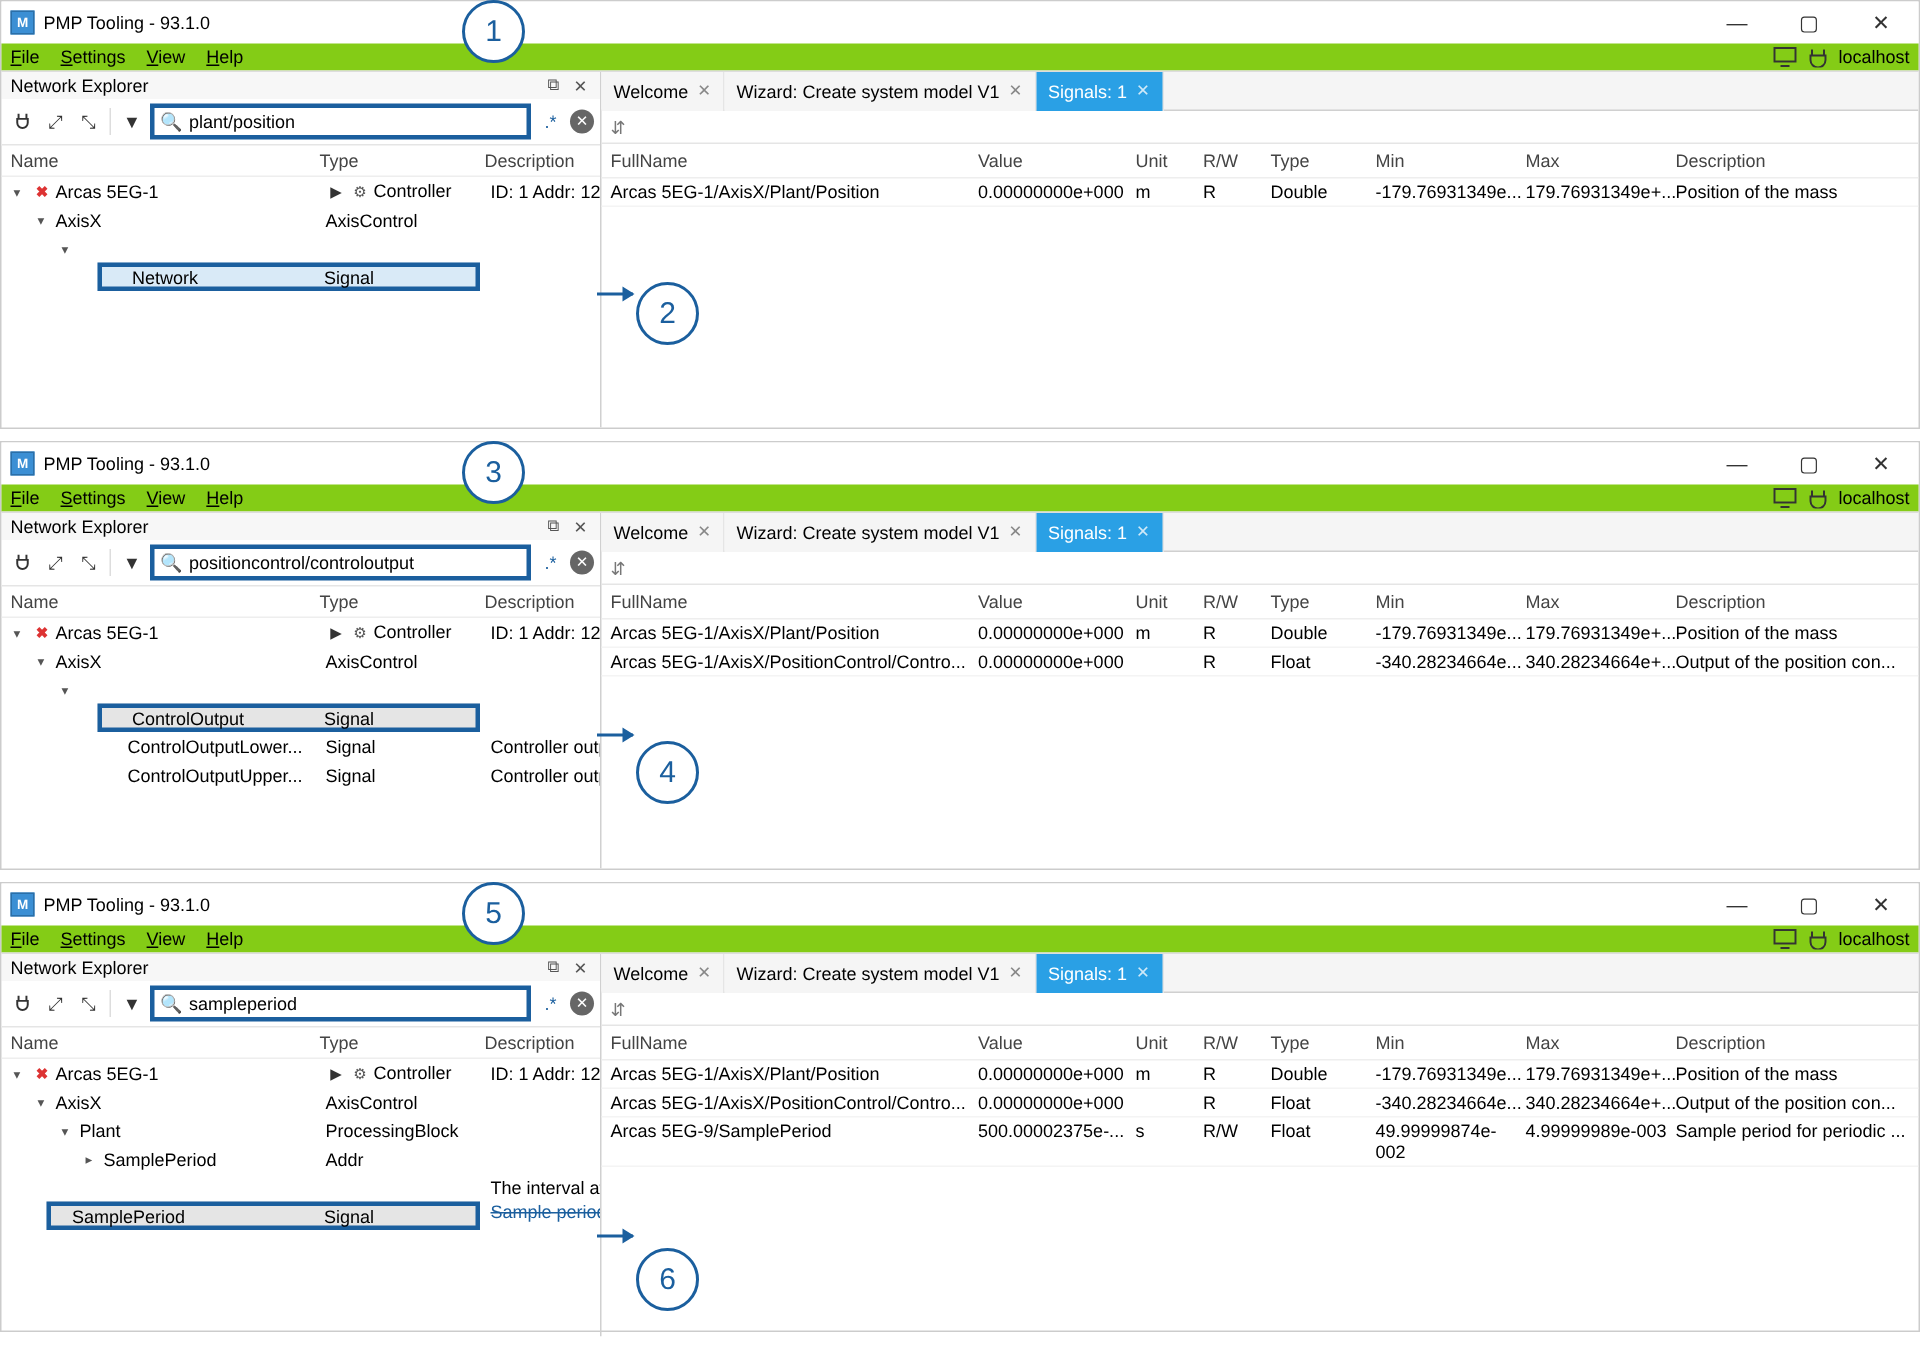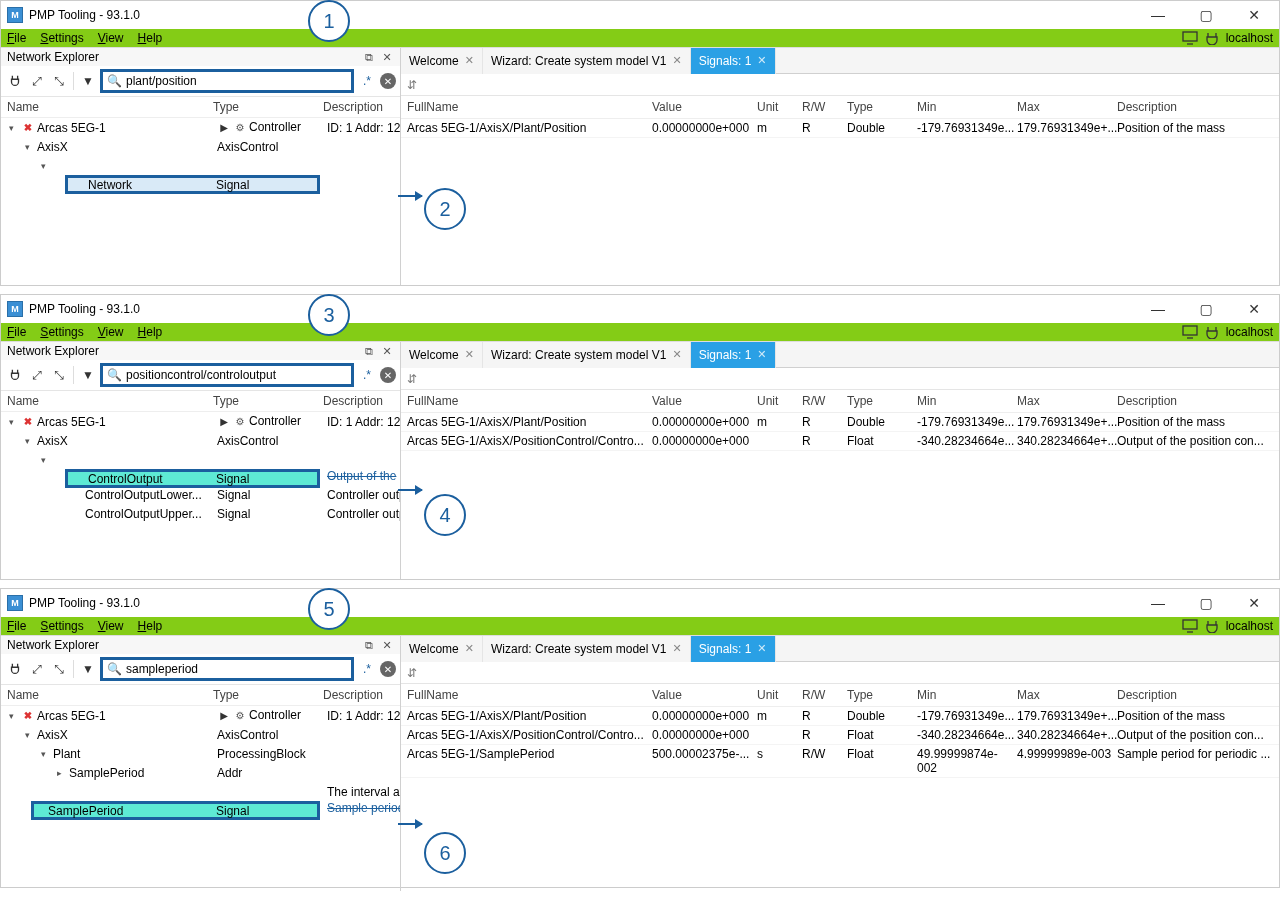--- a/index.html
+++ b/index.html
@@ -38,21 +38,21 @@
 .trow .tw{display:inline-block}
 .caret{width:12px;color:#555;font-size:9px}
 .node-icon{width:14px;height:14px;margin-right:2px;display:inline-flex;align-items:center;justify-content:center;font-size:10px}
 .red-x{color:#d33;font-weight:bold}
 .gear{color:#555}
 .play{color:#333}
 .trow .nm{display:inline-block}
 .trow .ty{position:absolute;left:216px}
 .trow .ds{position:absolute;left:326px;white-space:nowrap}
 .trow-rel{position:relative}
-.hi-box{border:3px solid #1b5f9e;background:#5eead4}
+.hi-box{border:3px solid #1b5f9e;background:#e5e5e5}
 .hi-box-sel{border:3px solid #1b5f9e;background:#d9eaf7}
 .struck{color:#1b5f9e;text-decoration:line-through}
 .right{flex:1;display:flex;flex-direction:column}
 .tabs{display:flex;align-items:center;background:#f5f5f5;border-bottom:1px solid #d0d0d0;height:26px}
 .tab{display:flex;align-items:center;padding:0 8px;height:26px;gap:6px;border-right:1px solid #e5e5e5;font-size:12px;background:#f5f5f5}
 .tab.active{background:#2aa0e5;color:#fff}
 .tab .x{font-size:11px;color:#888}
 .tab.active .x{color:#cfe9f8}
 .subbar{display:flex;align-items:center;height:22px;border-bottom:1px solid #e5e5e5;padding:0 6px;color:#777}
 .sig-head{display:flex;padding:4px 6px;color:#444;border-bottom:1px solid #eee;font-size:12px}
@@ -290,23 +290,20 @@
             </div>
         <div class="trow trow-rel">
               <span class="tw" style="width:36px"></span>
               <span class="caret">▾</span>
             </div>
         <div class="trow trow-rel hi-box" style="margin:0 80px 0 64px">
               <span class="tw" style="width:16px"></span>
               <span class="nm">ControlOutput</span>
               <span class="ty" style="left:148px">Signal</span>
             </div>
-        <div class="trow trow-rel" style="margin-top:-22px">
-              <span class="ds struck">Output of the</span>
-            </div>
         <div class="trow trow-rel">
               <span class="tw" style="width:80px"></span>
               <span class="nm">ControlOutputLower...</span>
               <span class="ty">Signal</span>
               <span class="ds">Controller outp</span>
             </div>
         <div class="trow trow-rel">
               <span class="tw" style="width:80px"></span>
               <span class="nm">ControlOutputUpper...</span>
               <span class="ty">Signal</span>
@@ -521,21 +518,21 @@
             <span class="sc-full">Arcas 5EG-1/AxisX/PositionControl/Contro...</span>
             <span class="sc-val">0.00000000e+000</span>
             <span class="sc-unit"></span>
             <span class="sc-rw">R</span>
             <span class="sc-type">Float</span>
             <span class="sc-min">-340.28234664e...</span>
             <span class="sc-max">340.28234664e+...</span>
             <span class="sc-desc">Output of the position con...</span>
           </div>
       <div class="sig-row">
-            <span class="sc-full">Arcas 5EG-1/SamplePeriod</span>
+            <span class="sc-full">Arcas 5EG-9/SamplePeriod</span>
             <span class="sc-val">500.00002375e-...</span>
             <span class="sc-unit">s</span>
             <span class="sc-rw">R/W</span>
             <span class="sc-type">Float</span>
             <span class="sc-min">49.99999874e-002</span>
             <span class="sc-max">4.99999989e-003</span>
             <span class="sc-desc">Sample period for periodic ...</span>
           </div>
     </div>
   </div>

